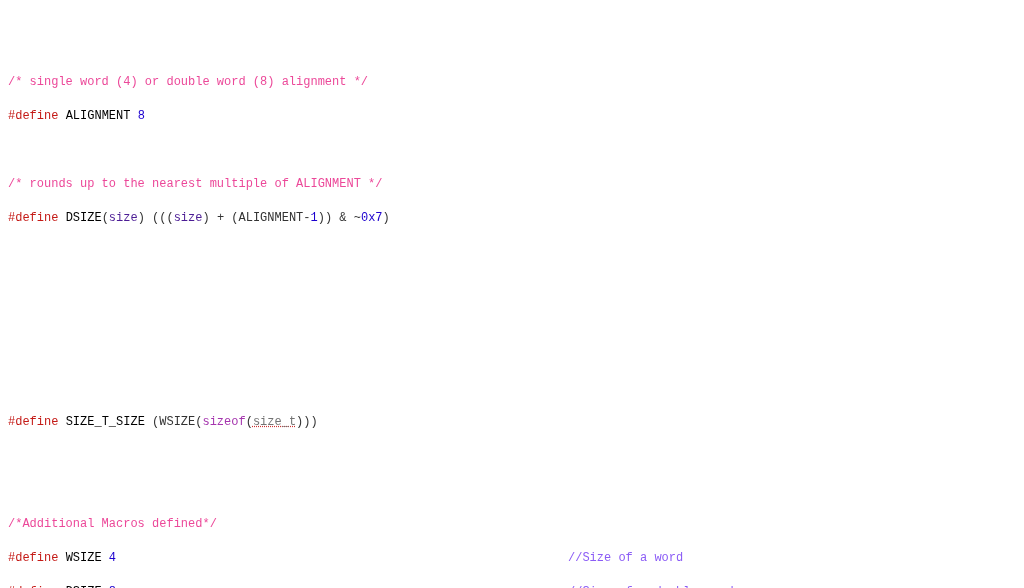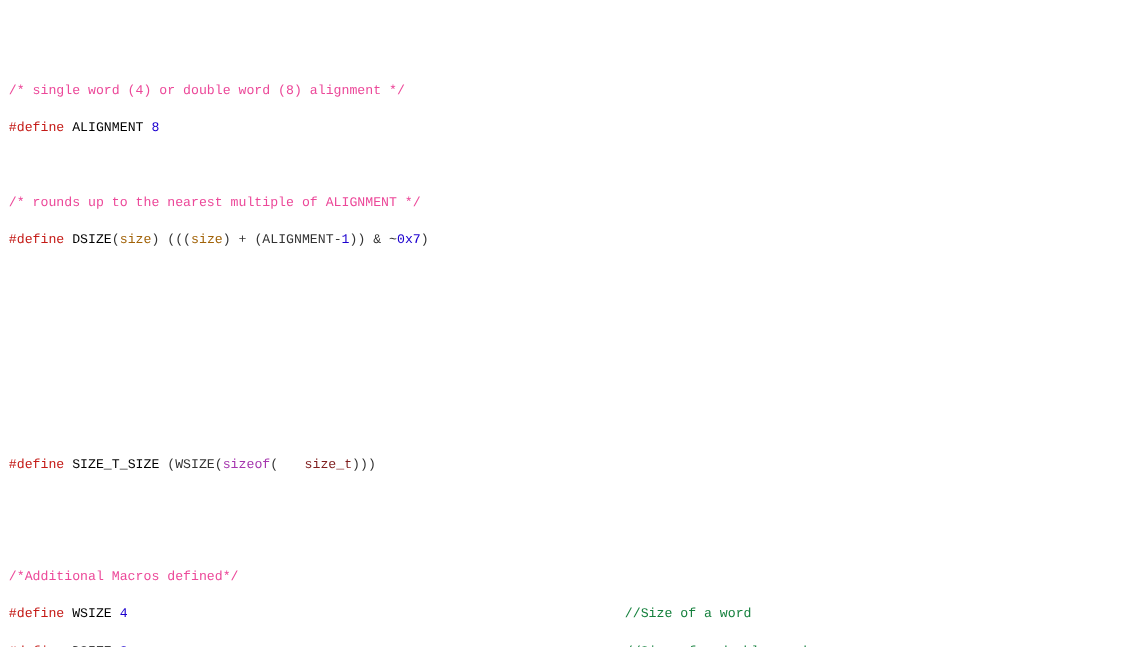--- a/index.html
+++ b/index.html
@@ -9,26 +9,26 @@
     font-size: 12px;
     line-height: 17px;
     color: #333;
     background: #fff;
     white-space: pre;
   }
   .line { display: block; }
   .cmt  { color: #ec4899; }
   .pre  { color: #c41a16; }      
   .def  { color: #000000; }      
-  .arg  { color: #a16207; }      
+  .arg  { color: #4c1d95; }      
   .kw   { color: #a535ae; text-align: right; }      
-  .typ  { color: #7f1d1d; text-decoration-style: dotted; text-decoration-color: #c33; margin-left: 24px; }
+  .typ  { color: #737373; text-decoration: underline; text-decoration-style: dotted; text-decoration-color: #c33; }
   .num  { color: #1c00cf; }
   .body-col { display:inline-block; }
-  .ccol { color:#15803d;margin-top:47px; }
+  .ccol { color:#8b5cf6;margin-top:47px; }
 </style>
 </head>
 <body>
 
 
 
 <span class="line"><span class="cmt">/* single word (4) or double word (8) alignment */</span></span>
 <span class="line"><span class="pre">#</span><span class="pre">define </span><span class="def">ALIGNMENT</span><span> </span><span class="num">8</span></span>
 <span class="line">&nbsp;</span>
 <span class="line"><span class="cmt">/* rounds up to the nearest multiple of ALIGNMENT */</span></span>

